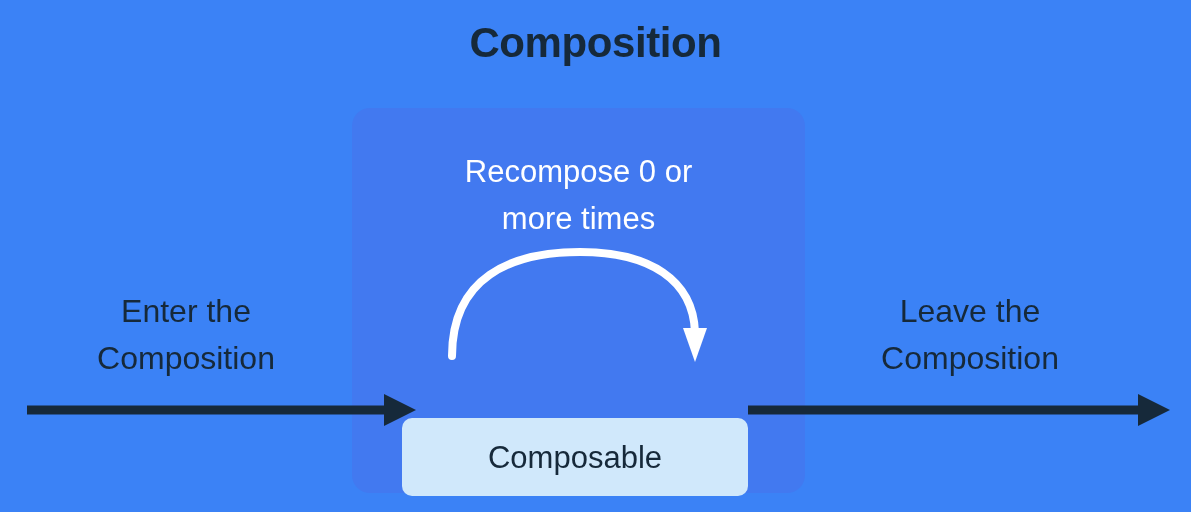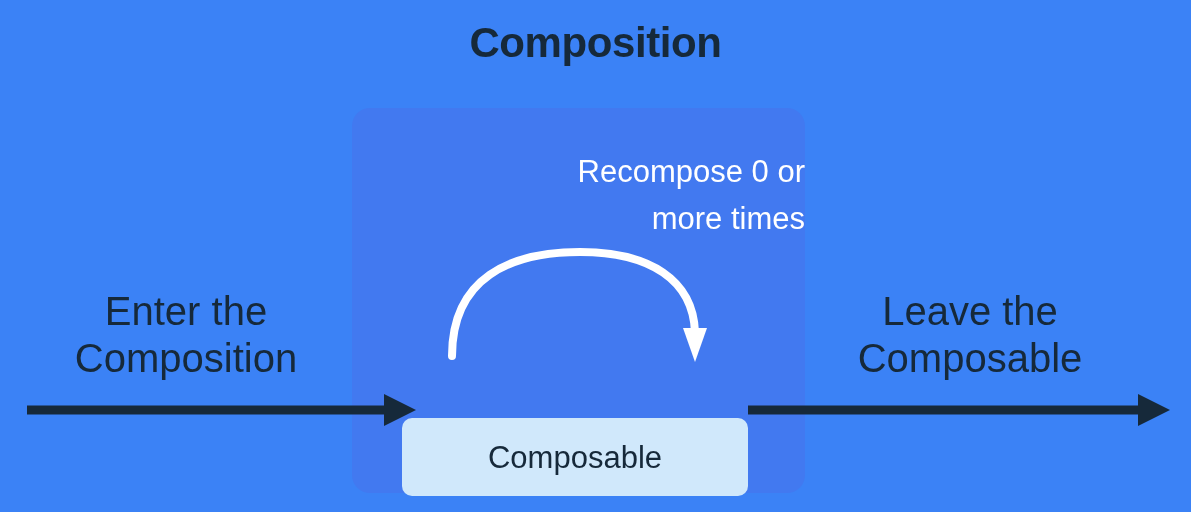--- a/index.html
+++ b/index.html
@@ -42,21 +42,21 @@
     background: #4279f0;
     border-radius: 18px;
   }
 
   
   .recompose-label {
     position: absolute;
     left: 352px;
     top: 148px;
     width: 453px;
-    text-align: right;
+    text-align: center;
     color: #ffffff;
     font-size: 31px;
     line-height: 47px;
     white-space: pre-line;
   }
 
   
   .recompose-arrow {
     position: absolute;
     left: 430px;
@@ -85,21 +85,21 @@
     color: #16293a;
     line-height: 1;
   }
 
   
   .side-label {
     position: absolute;
     width: 300px;
     text-align: center;
     color: #16293a;
-    font-size: 40px;
+    font-size: 32px;
     line-height: 47px;
     white-space: pre-line;
   }
   .side-label.enter { left: 36px;  top: 288px; }
   .side-label.leave { left: 820px; top: 288px; }
 
   
   .flow-arrow {
     position: absolute;
     top: 390px;
@@ -129,21 +129,21 @@
   </svg>
 
   <div class="composable-node">
     <span class="composable-node-label">Composable</span>
   </div>
 
   <div class="side-label enter">Enter the
 Composition</div>
 
   <div class="side-label leave">Leave the
-Composable</div>
+Composition</div>
 
   <svg class="flow-arrow enter" viewBox="0 0 400 40">
     <line x1="9" y1="20" x2="372" y2="20" stroke="#16293a" stroke-width="9"></line>
     <path d="M 366 4 L 366 36 L 398 20 Z" fill="#16293a"></path>
   </svg>
 
   <svg class="flow-arrow leave" viewBox="0 0 440 40">
     <line x1="8" y1="20" x2="404" y2="20" stroke="#16293a" stroke-width="9"></line>
     <path d="M 398 4 L 398 36 L 430 20 Z" fill="#16293a"></path>
   </svg>

